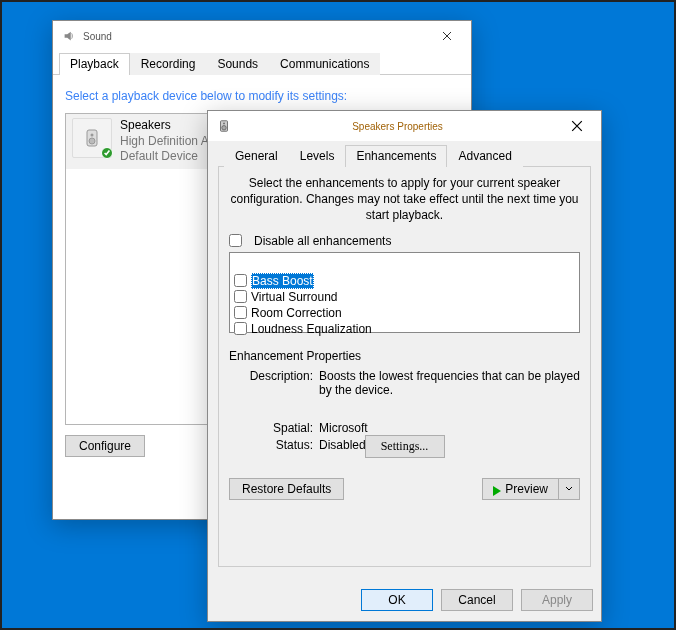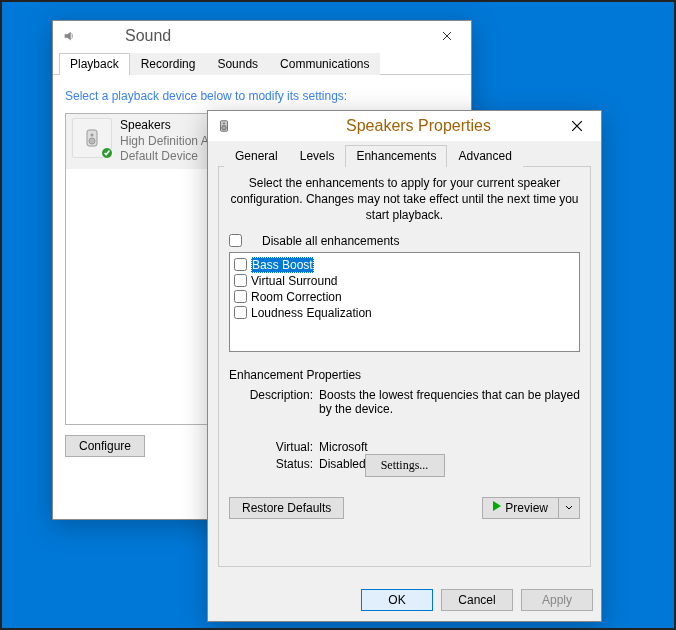--- a/index.html
+++ b/index.html
@@ -26,23 +26,22 @@
     align-items: center;
     padding: 0 4px 0 8px;
     background: #fff;
   }
   .titlebar .ticon {
     width: 16px; height: 16px; margin-right: 6px;
     display:flex;align-items:center;justify-content:center;
   }
   .titlebar .title {
     flex: 1;
-    font-size: 16px;
+    font-size: 10px;
     color: #555;
-    margin-left: 42px;
   }
   .titlebar .title.dark { color:#a16207;text-align:center; }
   .close {
     width: 40px; height: 28px;
     display: flex; align-items: center; justify-content: center;
     color: #333;
     cursor: default;
   }
   .tabbar {
     display: flex;
@@ -116,50 +115,50 @@
     border-top: none;
     background: #f0f0f0;
     padding: 8px 10px 10px;
     min-height: 400px;
     position: relative;
   }
   .desc { margin: 0 0 10px; line-height:1.35;text-align:center; }
   .check {
     display: flex;
     align-items: center;
-    gap: 20px;
+    gap: 12px;
     margin: 3px 0;
   }
   .check input { width:13px;height:13px;margin:0; }
   .enh-list {
     border: 1px solid #888;
     background: #fff;
-    padding: 4px 2px;
+    padding: 20px 2px;
     margin: 4px 0 16px;
-    height: 100px;
+    height: 81px;
   }
   .enh-item {
     display: flex;
     align-items: center;
     gap: 4px;
     padding: 0 2px;
     line-height: 16px;
   }
   .enh-item input { width:13px;height:13px;margin:0; }
   .enh-item.selected span { background:#0078d7; color:#fff; outline:1px dotted #fff; outline-offset:-1px; padding:0 1px;}
   .section-title { margin-bottom: 6px; }
   .kv { display:flex; margin:3px 0; }
   .kv .k { width: 90px; text-align:right; padding-right:6px; }
   .kv .v { flex:1; }
   .settings-row { display:flex; justify-content:center; margin-top:-20px; margin-bottom:14px;font-family:Liberation Serif, serif;}
   .action-row { display:flex; justify-content:space-between; align-items:center; margin-top:20px;}
   .preview-btn {
     display:flex;align-items:center;border:1px solid #adadad;background:#e1e1e1;
   }
-  .preview-btn .pb-main{padding:3px 10px;display:flex;align-items:flex-start;gap:4px;border-right:1px solid #adadad;}
+  .preview-btn .pb-main{padding:3px 10px;display:flex;align-items:flex-end;gap:4px;border-right:1px solid #adadad;}
   .preview-btn .pb-arrow{padding:3px 6px;}
   .play-tri{width:0;height:0;border-top:5px solid transparent;border-bottom:5px solid transparent;border-left:8px solid #0a0;}
   .footer-btns {
     position:absolute;
     right:8px; bottom:10px;
     display:flex; gap:8px;
   }
   .footer-btns .btn { min-width:72px; }
   .footer-btns .btn.primary { border: 1px solid #0078d7; background:#e1eefb;}
   .checkmark-badge{
@@ -272,21 +271,21 @@
         </div>
       </div>
 
       <div class="section-title">Enhancement Properties</div>
       <div class="kv">
         <div class="k">Description:</div>
         <div class="v">Boosts the lowest frequencies that can be played by the device.</div>
       </div>
       <div style="height:18px"></div>
       <div class="kv">
-        <div class="k">Virtual:</div>
+        <div class="k">Spatial:</div>
         <div class="v">Microsoft</div>
       </div>
       <div class="kv">
         <div class="k">Status:</div>
         <div class="v">Disabled</div>
       </div>
       <div class="settings-row">
         <button class="btn">Settings...</button>
       </div>
 

